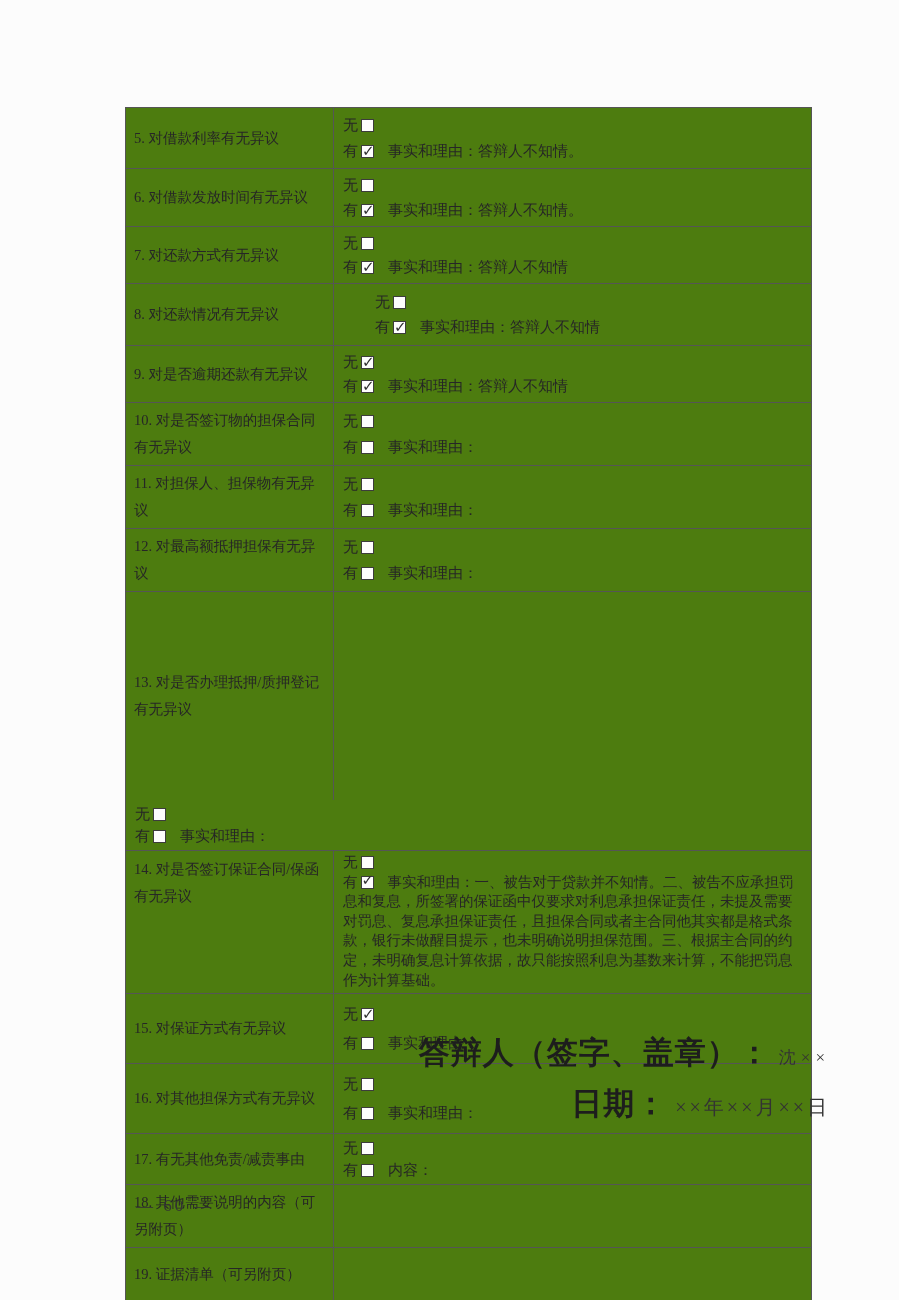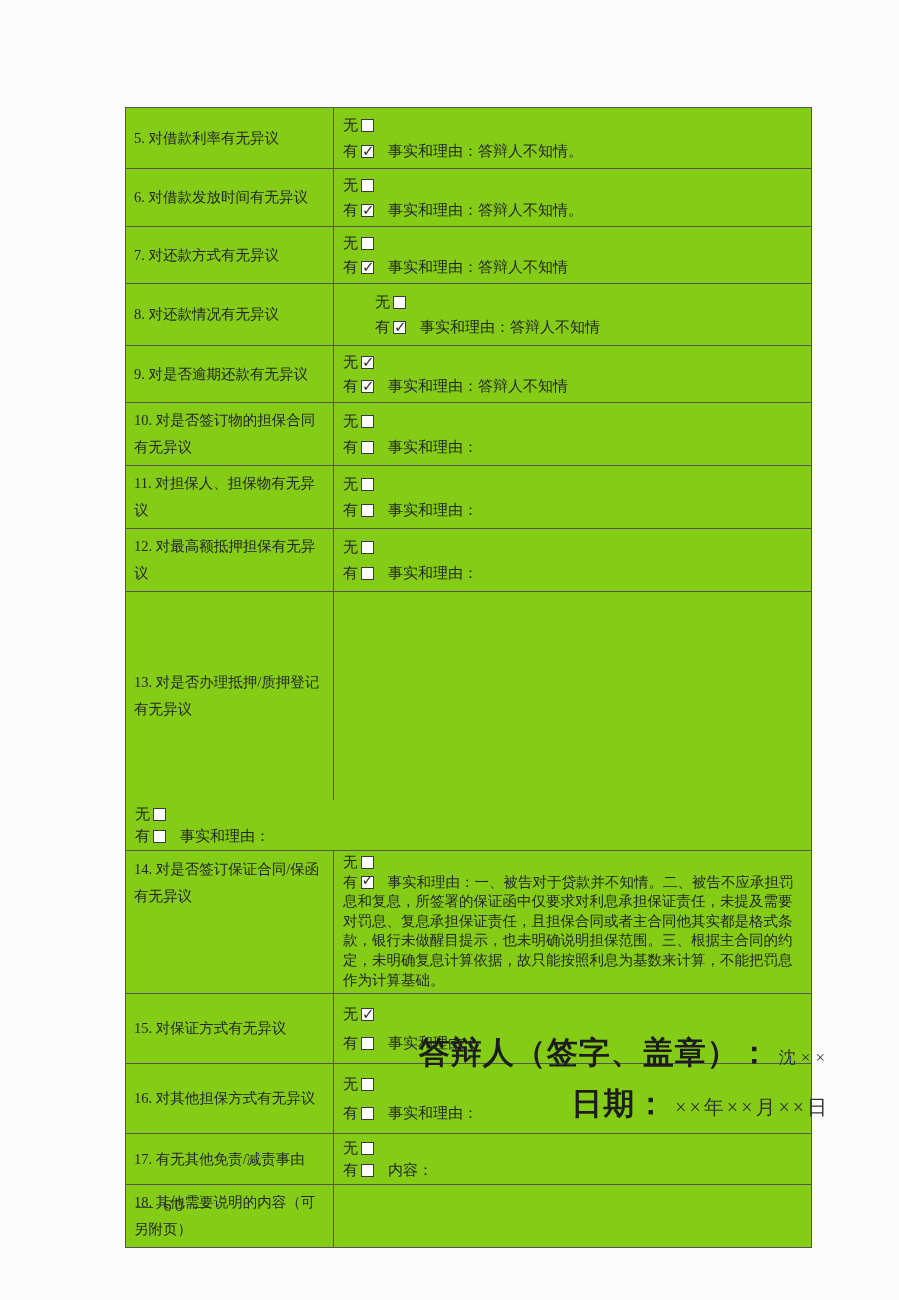--- a/index.html
+++ b/index.html
@@ -9,21 +9,21 @@
     background: #fcfcfc;
     color: #262626;
     font-family: "Liberation Serif", "DejaVu Serif", serif;
     position: relative;
     overflow: hidden;
   }
   .doc-table {
     position: absolute; left: 125px; top: 107px; width: 687px;
     border: 1px solid #555;
   }
-  .row { display: flex; border-bottom: 1px solid #555; background: #84cc16; }
+  .row { display: flex; border-bottom: 1px solid #555; background: #4d7c0f; }
   .row:last-child { border-bottom: none; }
   .row:nth-child(1)  { min-height: 61px; }
   .row:nth-child(2)  { min-height: 58px; }
   .row:nth-child(3)  { min-height: 57px; }
   .row:nth-child(4)  { min-height: 62px; gap: 32px; }
   .row:nth-child(5)  { min-height: 57px; }
   .row:nth-child(6)  { min-height: 61px; }
   .row:nth-child(7)  { min-height: 59px; }
   .row:nth-child(8)  { min-height: 63px; }
   .row:nth-child(9)  { min-height: 60px; flex-direction: column; }
@@ -214,20 +214,29 @@
   <div class="row">
     <div class="cell-left">
       <span class="q-label">18. 其他需要说明的内容（可另附页）</span>
     </div>
     <div class="cell-right">
       
       
     </div>
   </div>
 
+  <div class="row">
+    <div class="cell-left">
+      <span class="q-label">19. 证据清单（可另附页）</span>
+    </div>
+    <div class="cell-right">
+      
+      
+    </div>
+  </div>
 </div>
 
 <div class="signature">
   <div class="sig-line1"><span class="sig-big">答辩人（签字、盖章）：</span><span class="sig-small">沈××</span></div>
   <div class="sig-line2"><span class="sig-big">日期：</span><span class="sig-small date">××年××月××日</span></div>
 </div>
 
 <div class="page-number">— 60 —</div>
 
 </body></html>

